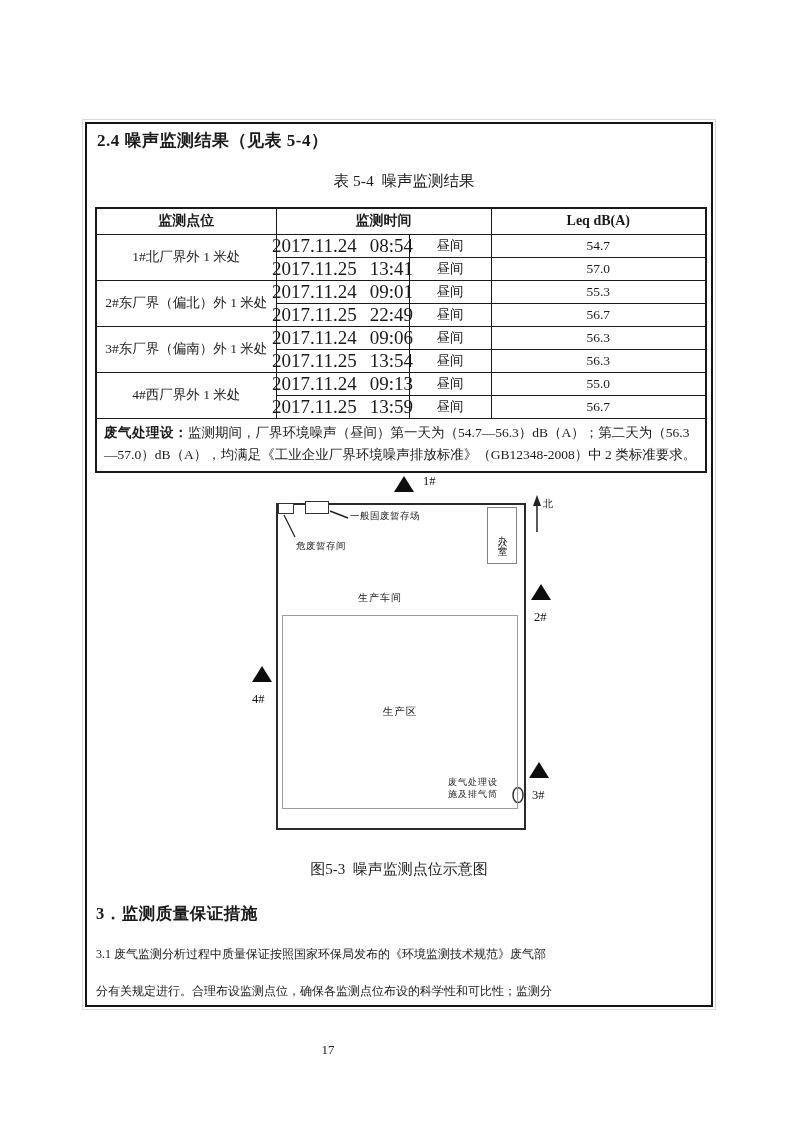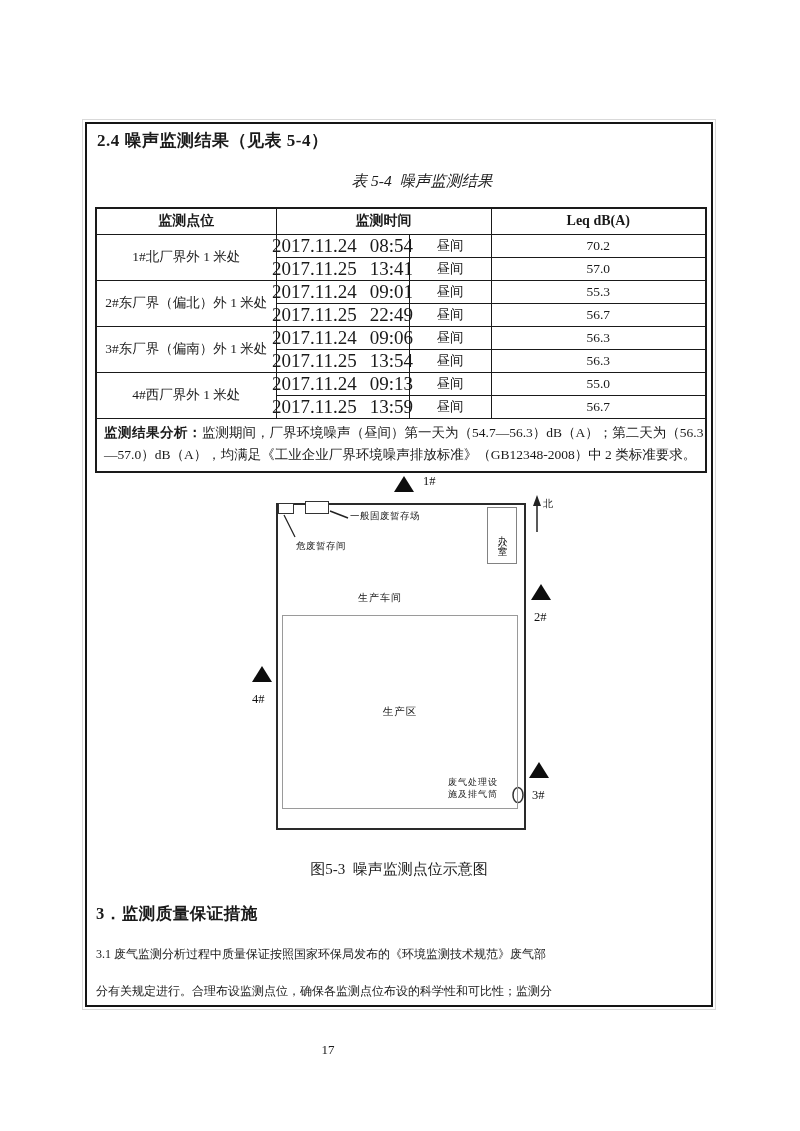--- a/index.html
+++ b/index.html
@@ -13,21 +13,21 @@
 
   
   .content-border {
     left: 85px; top: 122px; width: 628px; height: 885px;
     border: 2.5px solid #151515;
     outline: 1px solid #d9d9d9; outline-offset: 2px;
     background: #fff;
   }
 
   .h-24 { left: 97px; top: 129px; font-size: 17px; font-weight: bold; letter-spacing: .5px; }
-  .tbl-caption { left: 98px; top: 171px; width: 648px; text-align: center; font-size: 15.5px; white-space: pre; font-style: italic; }
+  .tbl-caption { left: 80px; top: 171px; width: 648px; text-align: center; font-size: 15.5px; white-space: pre; }
 
   
   table.noise {
     position: absolute; left: 95px; top: 207px; width: 610px;
     border-collapse: collapse; table-layout: fixed;
     font-size: 13.5px;
   }
   table.noise td { border: 1px solid #1a1a1a; text-align: center; vertical-align: middle; padding: 0 2px; }
   table.noise { border: 2px solid #1a1a1a; }
   tr.head td { height: 26px; font-weight: bold; font-size: 14px; }
@@ -94,21 +94,21 @@
 
   <tr class="entry">
     <td class="pt" rowspan="2">1#北厂界外 1 米处</td>
     <td>
           <div class="dtwrap">
             <span>2017.11.24</span>
             <span>08:54</span>
           </div>
         </td>
     <td>昼间</td>
-    <td class="leq">70.2</td>
+    <td class="leq">54.7</td>
   </tr>
   <tr class="entry">
     <td>
           <div class="dtwrap">
             <span>2017.11.25</span>
             <span>13:41</span>
           </div>
         </td>
     <td>昼间</td>
     <td class="leq">57.0</td>
@@ -175,21 +175,21 @@
             <span>2017.11.25</span>
             <span>13:59</span>
           </div>
         </td>
     <td>昼间</td>
     <td class="leq">56.7</td>
   </tr>
 
   <tr>
     <td class="analysis" colspan="4">
-      <div class="aline"><b>监测结果分析：</b><span>监测期间，厂界环境噪声（昼间）第一天为（54.7—56.3）dB（A）；第二天为（56.3</span></div>
+      <div class="aline"><b>废气处理设：</b><span>监测期间，厂界环境噪声（昼间）第一天为（54.7—56.3）dB（A）；第二天为（56.3</span></div>
       <div class="aline">—57.0）dB（A），均满足《工业企业厂界环境噪声排放标准》（GB12348-2008）中 2 类标准要求。</div>
     </td>
   </tr>
 </tbody>
   </table>
 
 <div class="abs figure">
   <svg class="overlay" width="320" height="385" viewBox="0 0 320 385">
     <line x1="80" y1="41" x2="98" y2="48" stroke="#222" stroke-width="1.5"></line>
     <line x1="34" y1="45" x2="45" y2="67" stroke="#222" stroke-width="1.3"></line>

